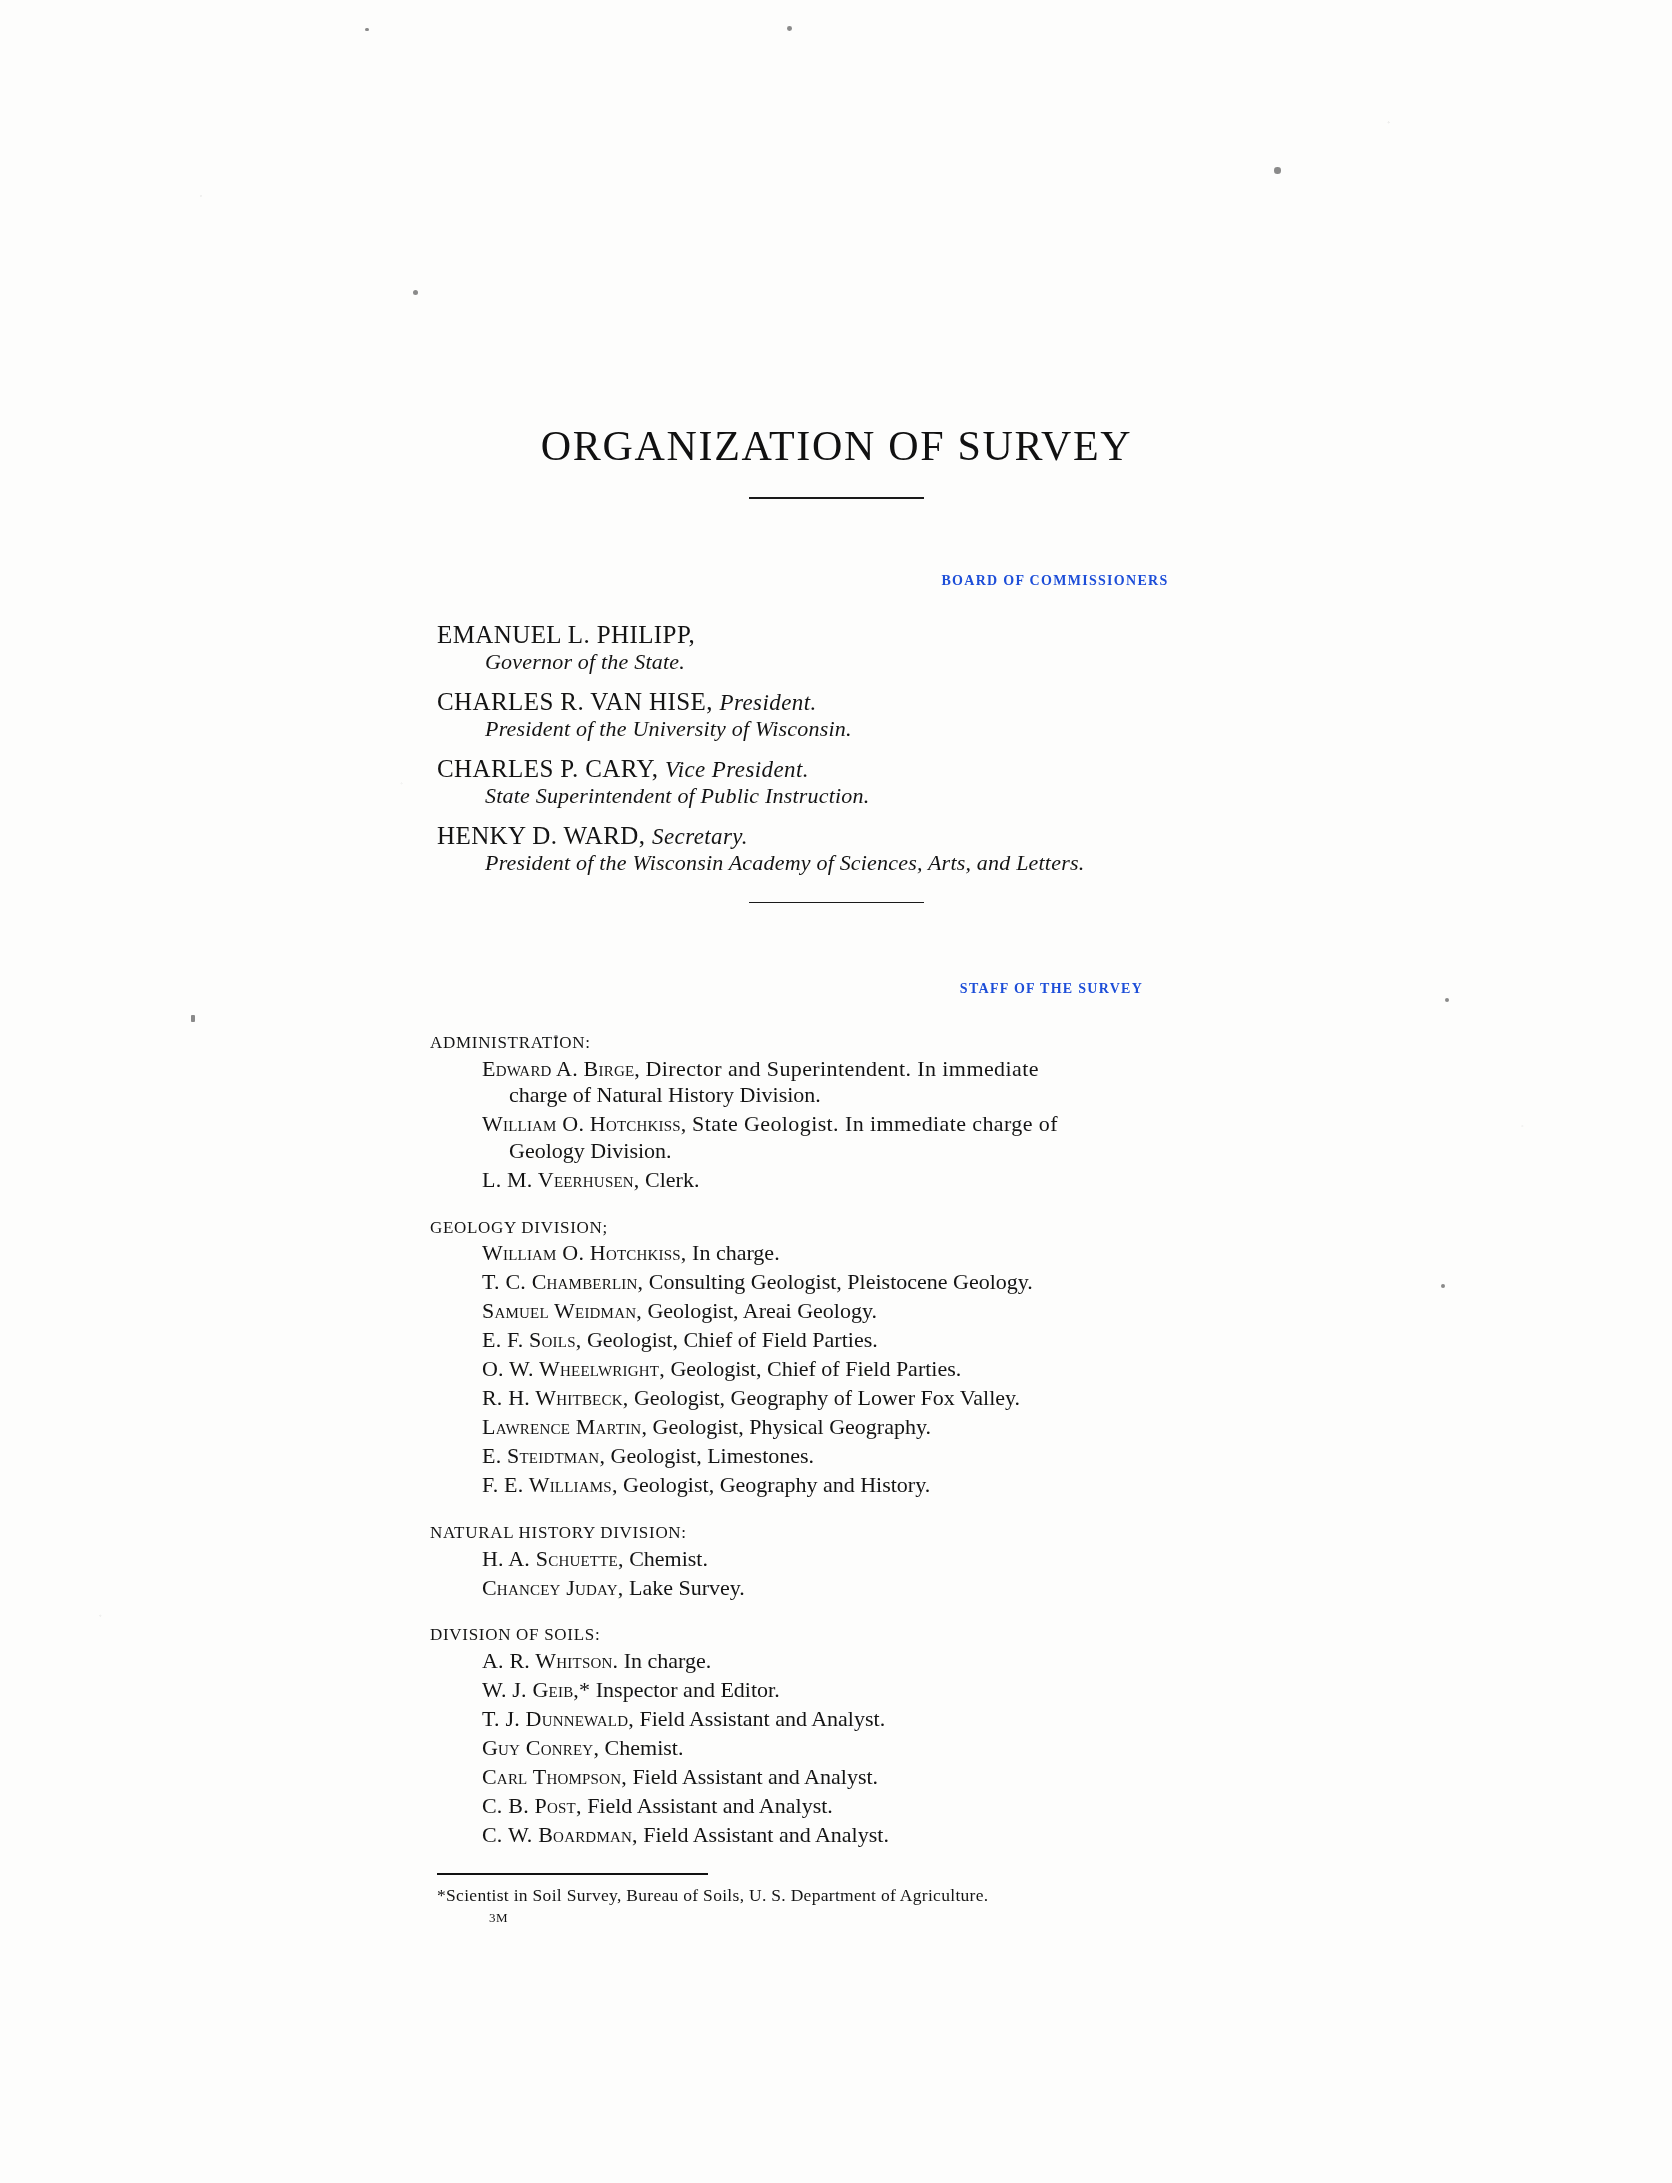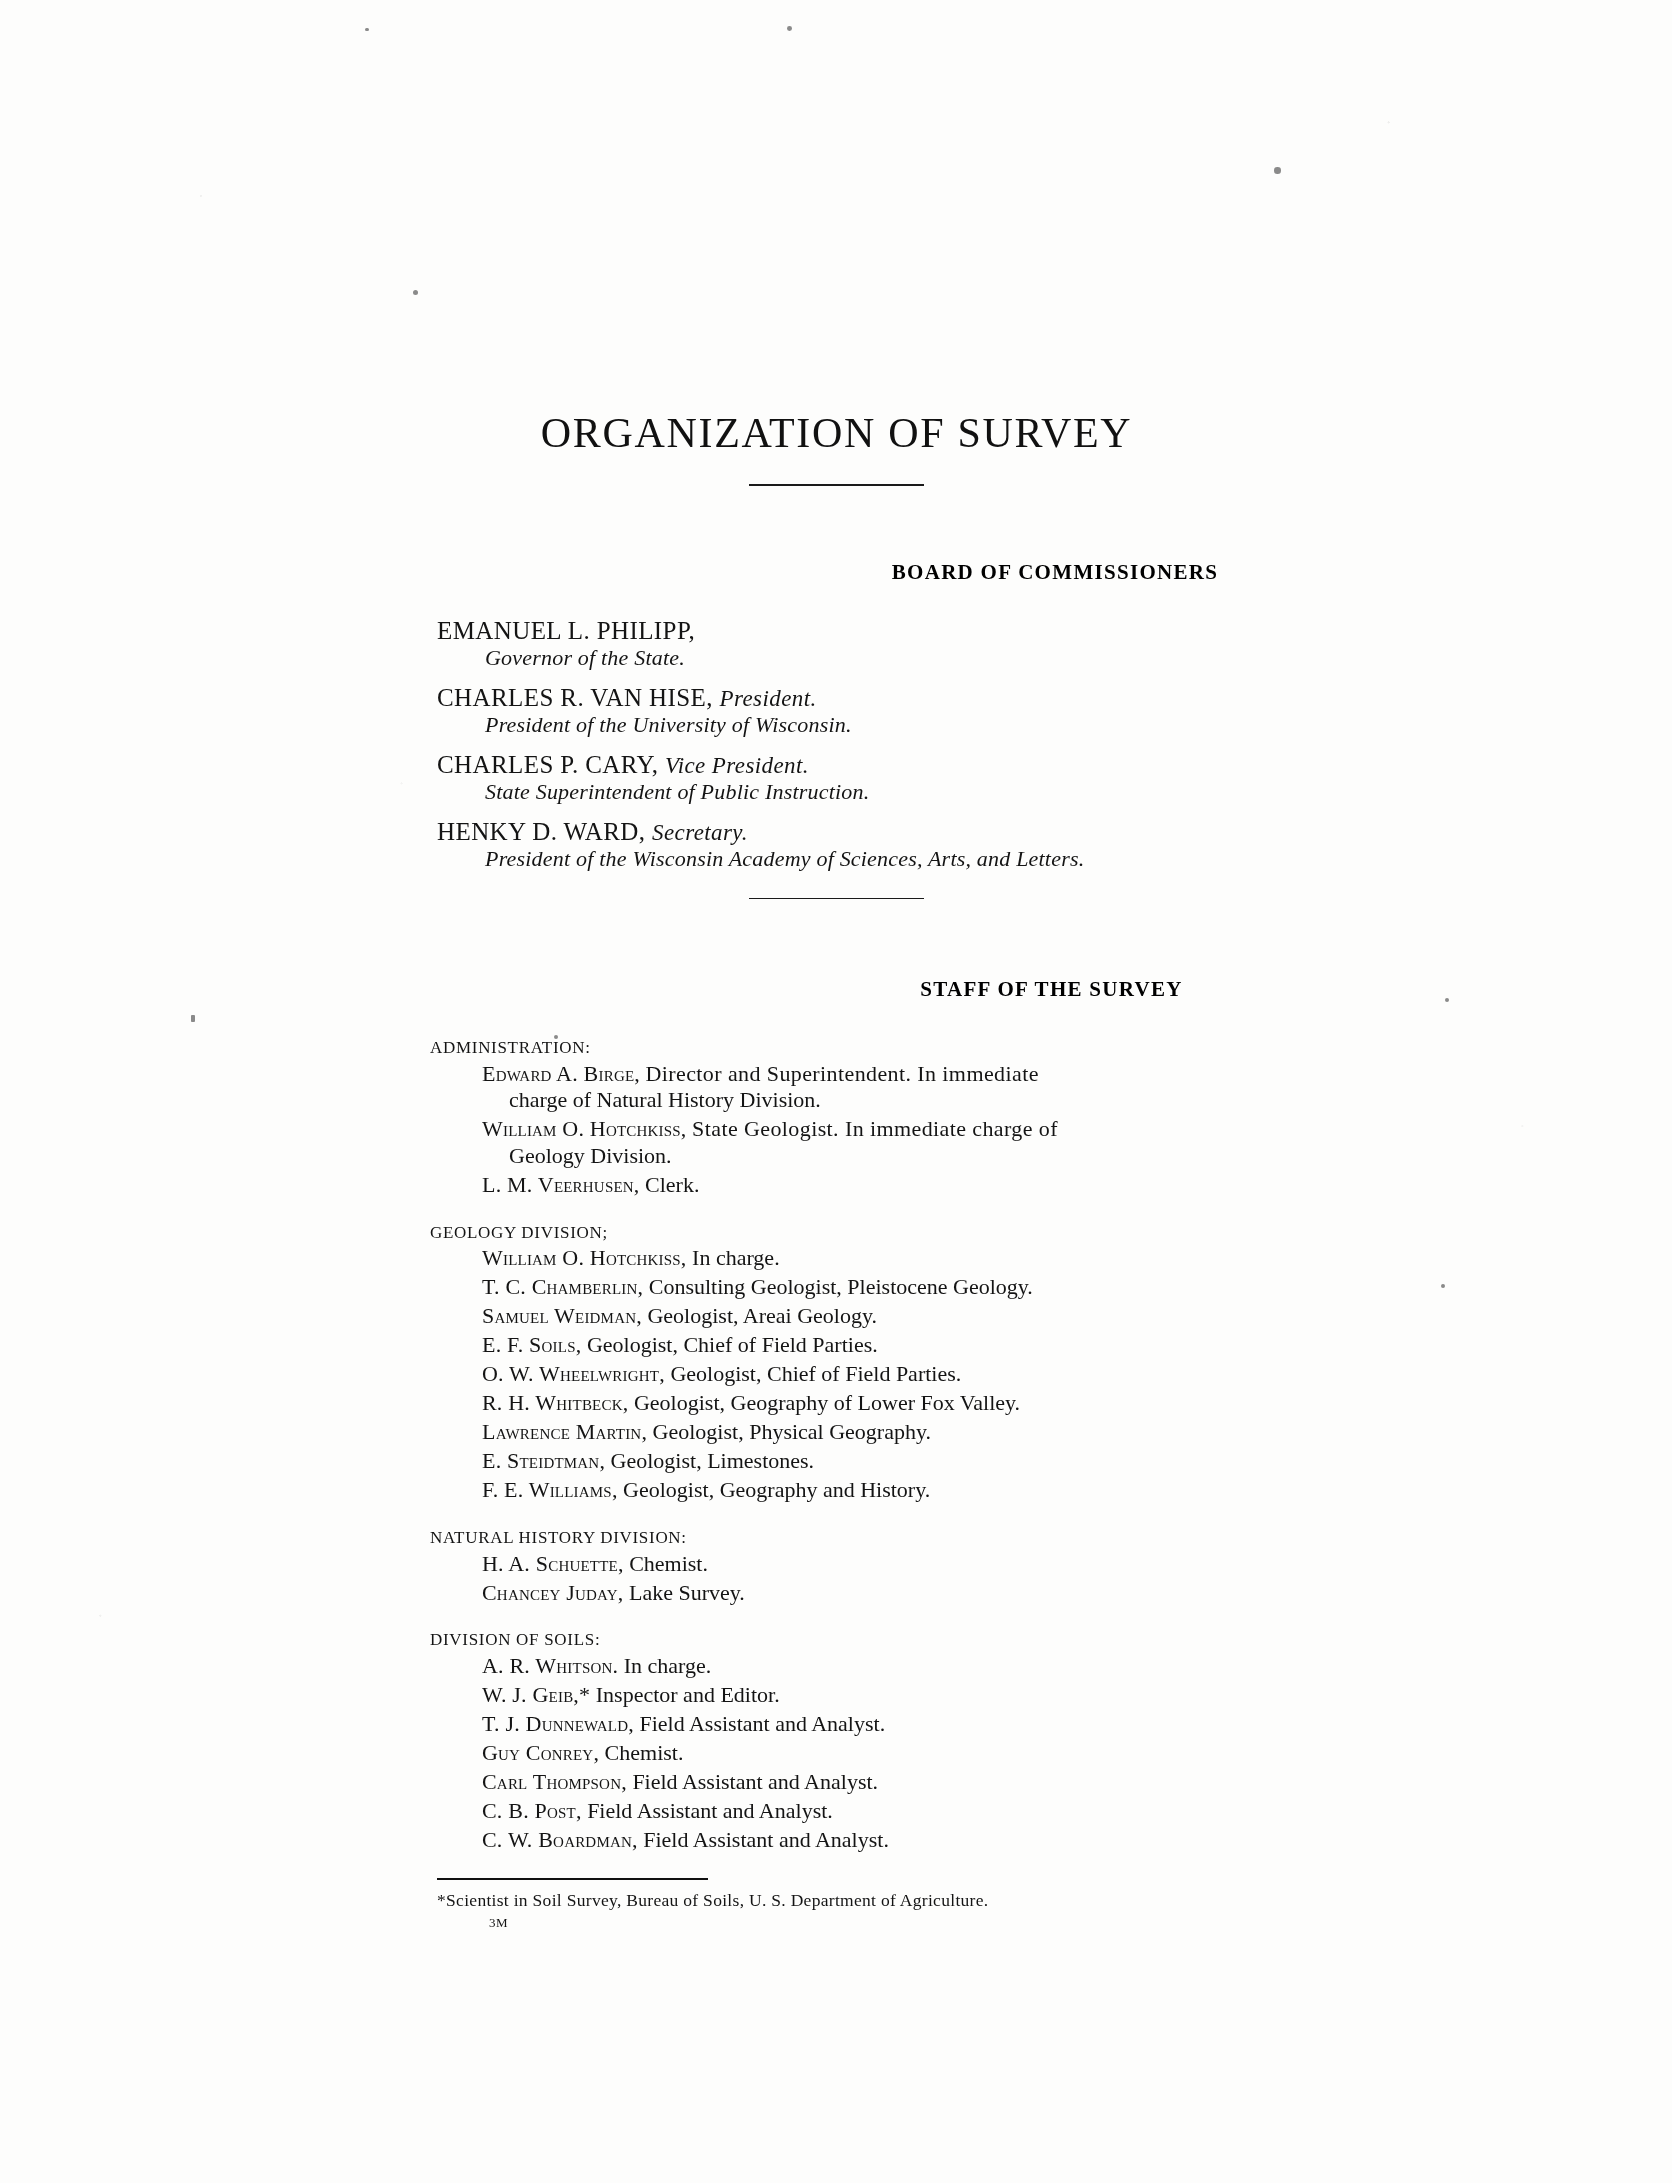--- a/index.html
+++ b/index.html
@@ -26,21 +26,21 @@
       radial-gradient(circle at 24% 32%, rgba(0,0,0,0.04) 0 0.9px, transparent 1.3px),
       radial-gradient(circle at 91% 46%, rgba(0,0,0,0.04) 0 0.9px, transparent 1.3px),
       radial-gradient(circle at 6% 66%, rgba(0,0,0,0.05) 0 0.9px, transparent 1.3px),
       radial-gradient(circle at 69% 93%, rgba(0,0,0,0.04) 0 0.9px, transparent 1.3px),
       #fdfdfc;
   }
 
   .content {
     position: absolute;
     left: 0;
-    top: 3px;
+    top: 16px;
     width: 1673px;
   }
 
   
   .doc-title {
     text-align: center;
     font-size: 42px;
     letter-spacing: 1.7px;
     font-weight: 400;
     margin: 0;
@@ -53,23 +53,23 @@
     width: 175px;
     height: 1.7px;
     background: #1a1a1a;
     margin: 27px auto 0 auto;
   }
 
   
   .section-head {
     text-align: center;
     font-weight: bold;
-    font-size: 21px;
+    font-size: 14px;
     letter-spacing: 1.3px;
-    color: #000000;
+    color: #1d4ed8;
     font-family: "Liberation Serif", serif;
     margin: 0;
   }
   .section-head.commissioners { padding-top: 42px; }
   .section-head.staff { padding-top: 42px; }
 
   
   .commissioners {
     margin: 32px 0 0 0;
     padding-left: 437px;

